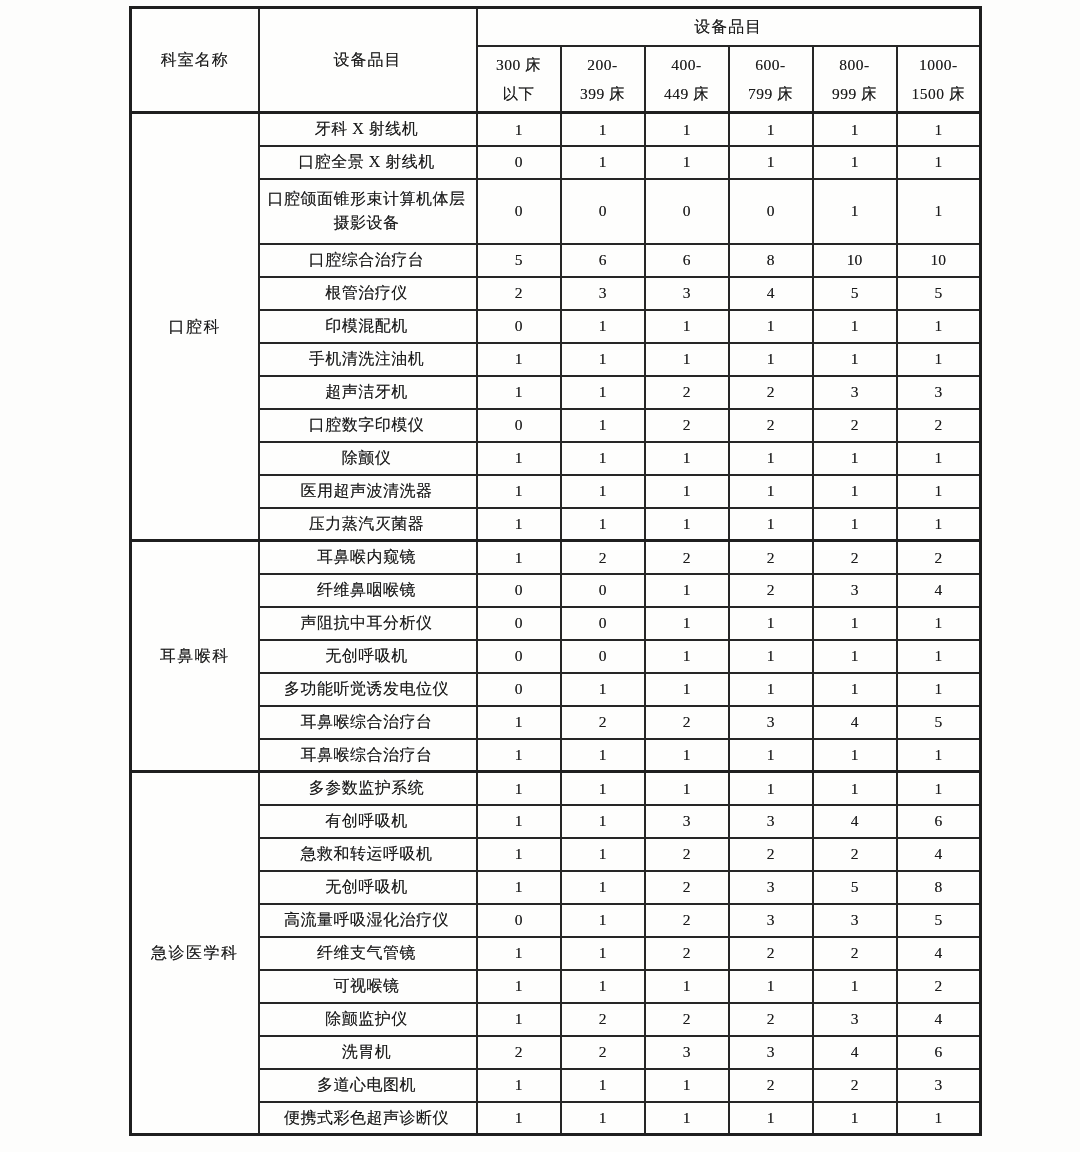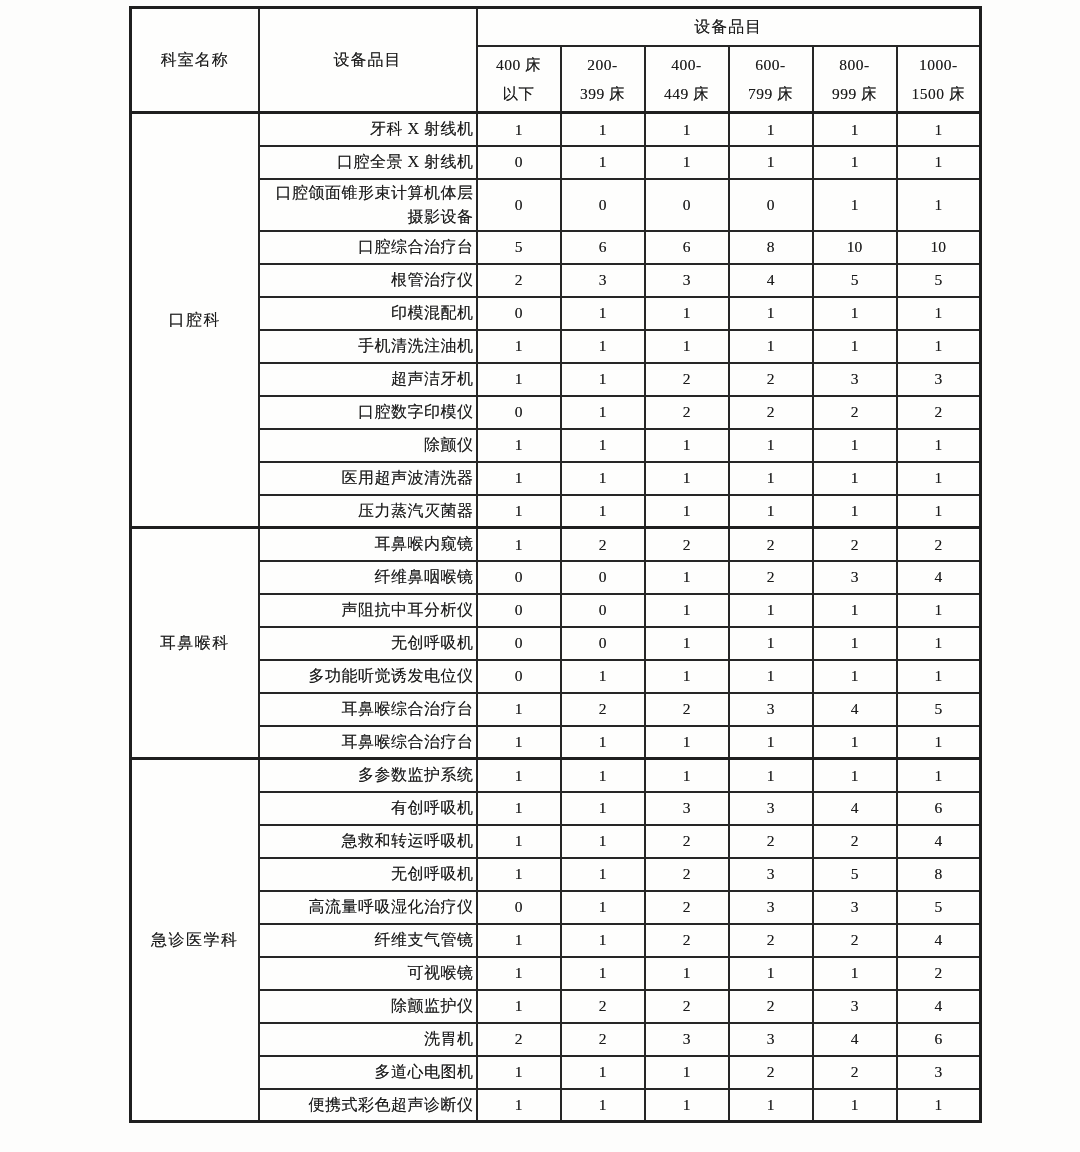--- a/index.html
+++ b/index.html
@@ -42,24 +42,24 @@
     text-shadow: 0 0 0.5px rgba(20,20,20,0.55);
   }
   .doc-table thead tr.hdr-top th { height: 36px; }
   .doc-table thead tr.hdr-ranges th {
     height: 64px;
     font-size: 15.5px;
     line-height: 29px;
     letter-spacing: 0.5px;
   }
   .doc-table tbody tr { height: 33px; }
-  .doc-table tbody tr.tall { height: 52px; }
+  .doc-table tbody tr.tall { height: 65px; }
   .doc-table tbody tr.section-start td { border-top: 3px solid #1f1f1f; }
   .doc-table td.item-cell {
-    text-align: right;
+    text-align: center;
     padding-right: 2px;
     letter-spacing: 0.5px;
   }
   .doc-table td.value-cell {
     font-size: 15.5px;
     letter-spacing: 0;
   }
   .doc-table td.dept-cell { letter-spacing: 1.5px; }
 </style>
 </head>
@@ -77,21 +77,21 @@
         <col style="width:84px">
         <col style="width:84px">
     </colgroup>
     <thead>
       <tr class="hdr-top">
         <th rowspan="2">科室名称</th>
         <th rowspan="2">设备品目</th>
         <th colspan="6">设备品目</th>
       </tr>
       <tr class="hdr-ranges">
-        <th><span>400 床</span><br><span>以下</span></th>
+        <th><span>300 床</span><br><span>以下</span></th>
         <th><span>200-</span><br><span>399 床</span></th>
         <th><span>400-</span><br><span>449 床</span></th>
         <th><span>600-</span><br><span>799 床</span></th>
         <th><span>800-</span><br><span>999 床</span></th>
         <th><span>1000-</span><br><span>1500 床</span></th>
       </tr>
     </thead>
     <tbody>
         <tr class="section-start">
           <td rowspan="12" class="dept-cell">口腔科</td>

